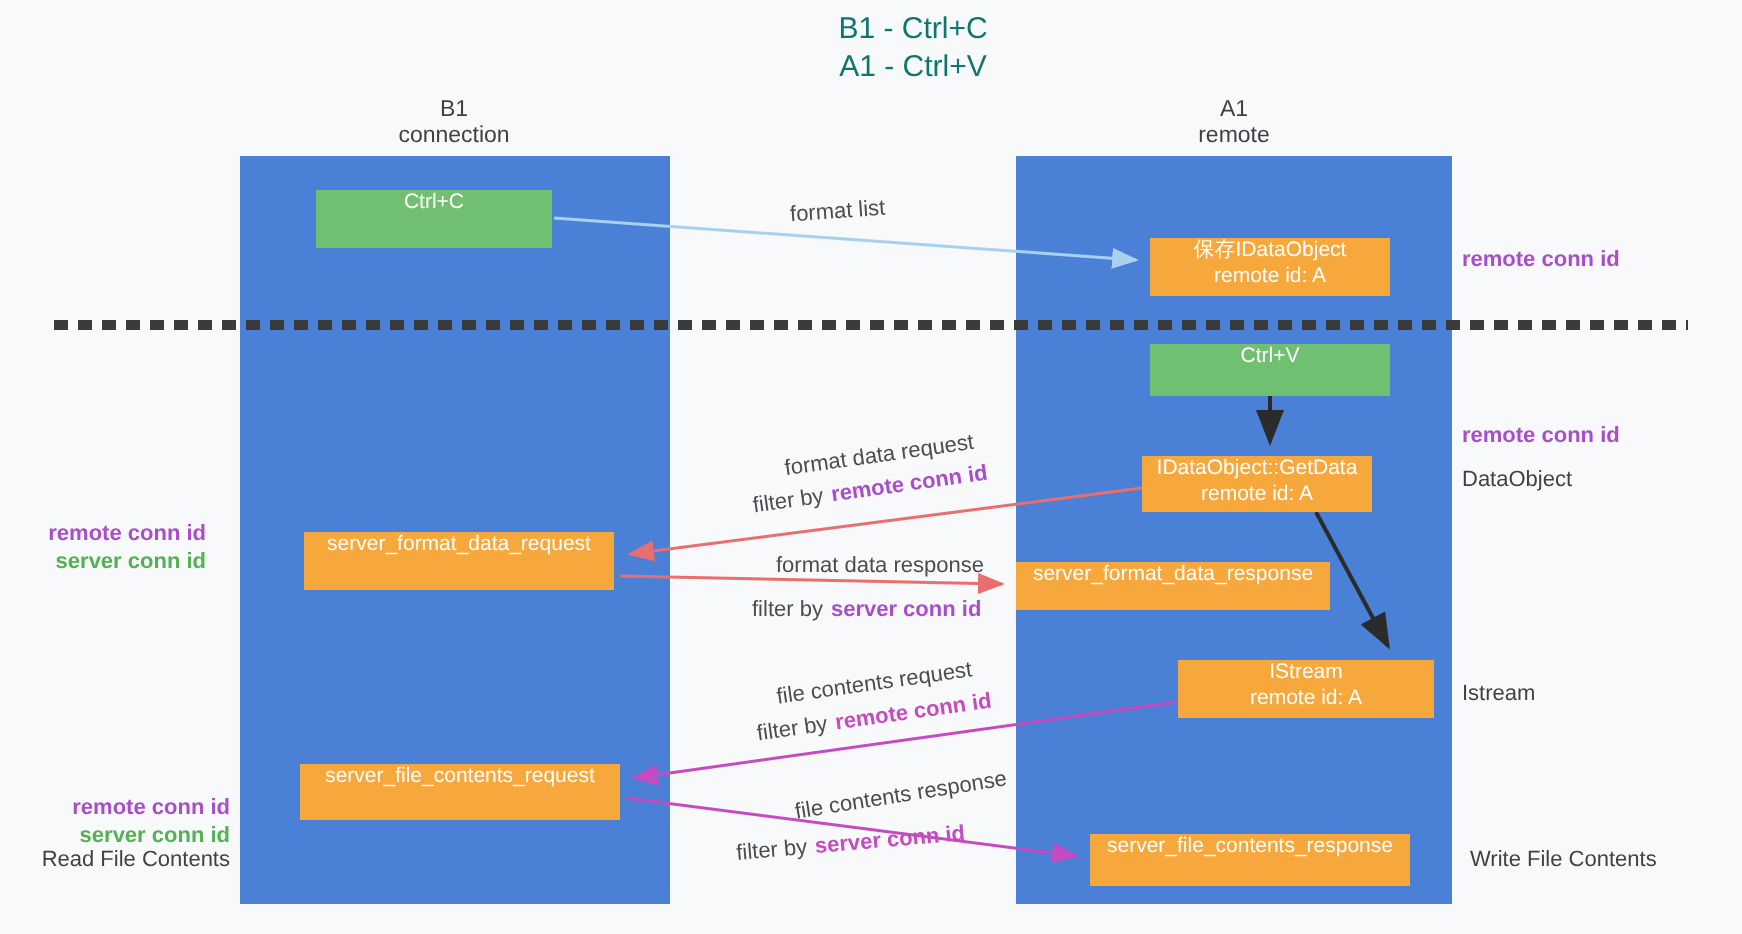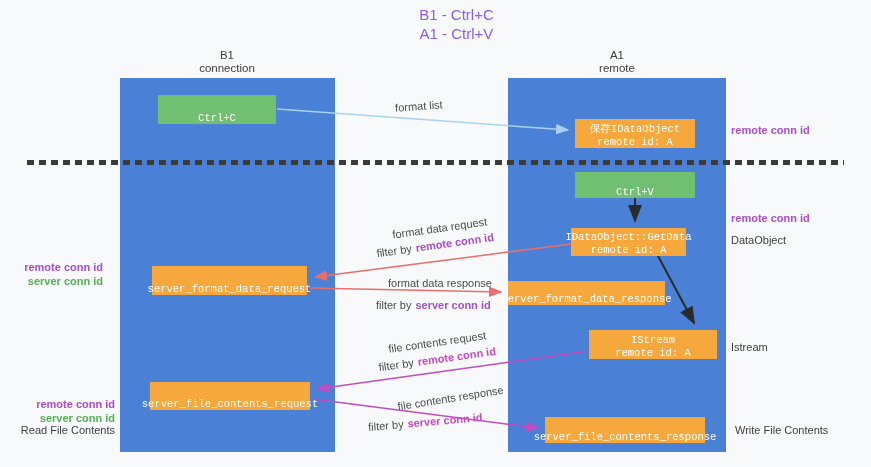--- a/index.html
+++ b/index.html
@@ -2,33 +2,33 @@
 <html><head>
 <meta charset="utf-8">
 <style>
   html,body{margin:0;padding:0;background:#f8f9fa;}
   #canvas{
     position:relative;width:871px;height:467px;overflow:hidden;
     font-family:"Liberation Sans",sans-serif;background:#f8f9fa;color:#3c4043;
   }
   .abs{position:absolute;}
   .title{
-    left:0;right:0;top:5px;text-align:center;font-size:15px;line-height:19px;color:#8b5cf6;padding-left:42px;
+    left:0;right:0;top:5px;text-align:center;font-size:15px;line-height:19px;color:#0f766e;padding-left:42px;
   }
   .lane-header{
     text-align:center;font-size:11.5px;line-height:13px;color:#3f4245;
   }
   .lane{background:#4a80d5;}
   .dashline{
     height:5px;
     background:repeating-linear-gradient(90deg,#3a3a3a 0 7px,transparent 7px 12px);
   }
   .node{
-    display:flex;flex-direction:column;align-items:center;justify-content:flex-end;
-    color:#ffffff;font-size:10.5px;line-height:12.5px;text-align:center;white-space:nowrap;font-family:Liberation Mono, monospace;
+    display:flex;flex-direction:column;align-items:center;justify-content:flex-start;
+    color:#ffffff;font-size:10.5px;line-height:12.5px;text-align:center;white-space:nowrap;
   }
   .node.orange{background:#f7a83c;}
   .node.green{background:#71bf70;}
   .lbl{font-size:11px;white-space:nowrap;color:#4a4d50;}
   .lbl.rot8{transform:rotate(-8deg);}
   .lbl.rot9{transform:rotate(-9deg);}
   .lbl.rot5{transform:rotate(-5deg);}
   .lbl.rot4{transform:rotate(-4deg);}
   .bold-purple{color:#a94ec9;font-weight:bold;}
   .bold-magenta{color:#c44cc0;font-weight:bold;}

